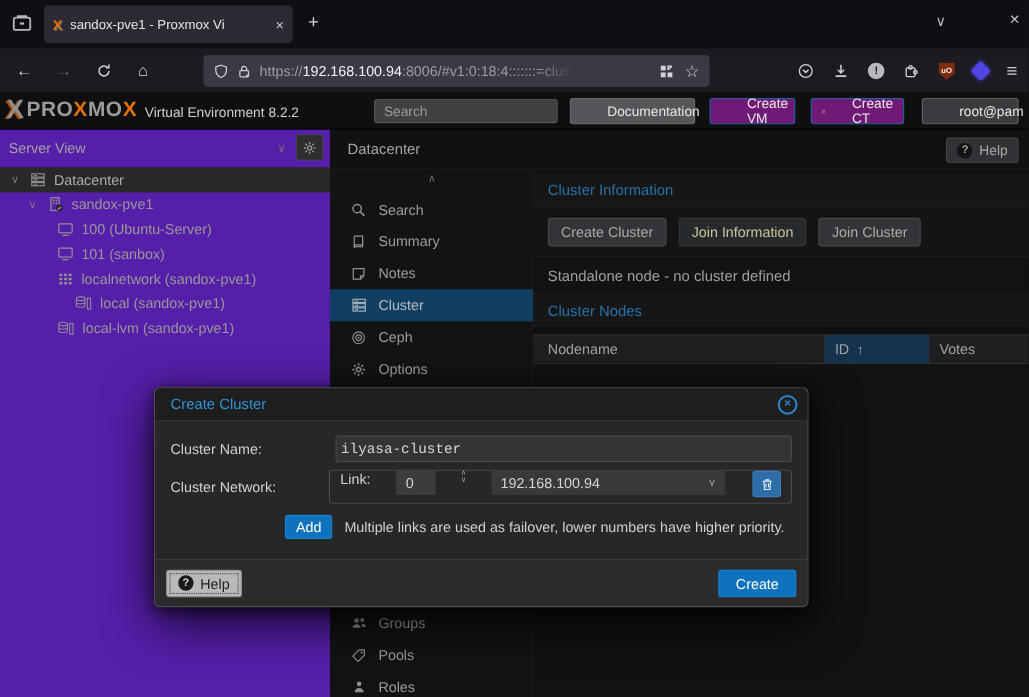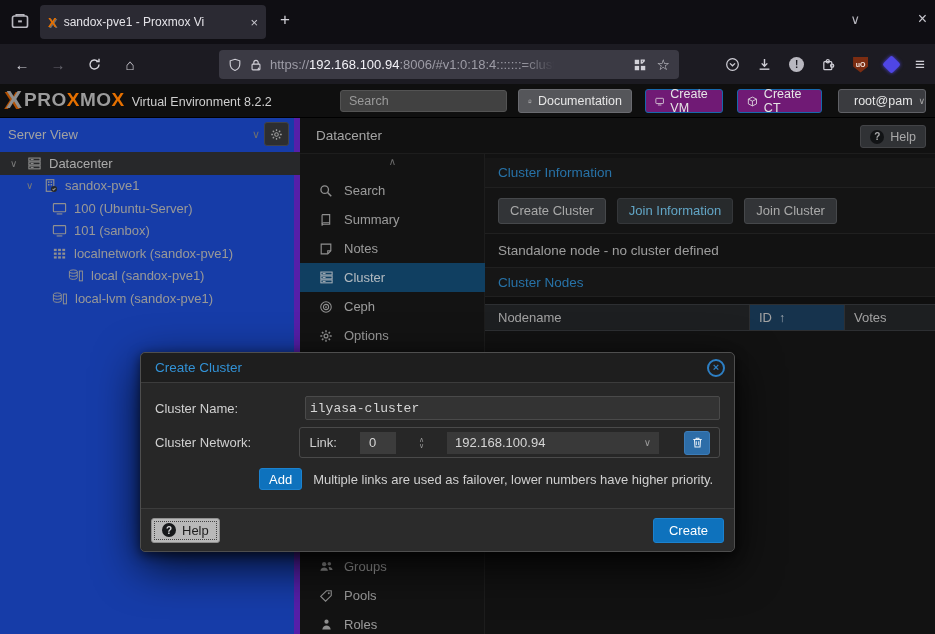--- a/index.html
+++ b/index.html
@@ -34,21 +34,21 @@
   .newtab { position:absolute; left:280px; top:10px; font-size:17px; color:#d2d1d8; }
   .win-chev { position:absolute; right:75px; top:12px; font-size:13px; color:#b9b8c0; }
   .win-close { position:absolute; right:8px; top:10px; font-size:16px; color:#c9c8cf; }
 
   .navbar { position:absolute; left:0; top:44px; width:935px; height:40px; background:#1c1b22;
             display:flex; align-items:center; }
   .nav-ico { width:28px; text-align:center; font-size:15px; color:#d3d2d9; margin-left:8px; }
   .nav-ico.dim { color:#66656e; }
   .nav-ico svg { margin:0 auto; }
   .urlbar { position:absolute; left:185px; top:50px; width:460px; height:29px; background:#3b3a44;
-            border-radius:4px; display:flex; align-items:center; padding:0 9px;margin-left:34px; }
+            border-radius:4px; display:flex; align-items:center; padding:0 9px; }
   .url-ico { color:#cfced6; margin-right:7px; }
   .url-text { font-size:13px; white-space:nowrap; overflow:hidden; flex:1; }
   .url-prefix,.url-path { color:#9d9ca6; }
   .url-host { color:#f3f2f7; }
   .url-path { -webkit-mask-image:linear-gradient(90deg,#000 78%,transparent 99%);
               mask-image:linear-gradient(90deg,#000 78%,transparent 99%); display:inline-block; max-width:205px; vertical-align:bottom; overflow:hidden;}
   .url-right { display:flex; align-items:center; gap:10px; color:#d3d2d9; }
   .nav-right { position:absolute; right:10px; top:50px; height:29px; display:flex; align-items:center; gap:17px; color:#cfced6; font-size:15px; }
   .info-dot { width:15px; height:15px; border-radius:50%; background:#b9b8c0; color:#1c1b22;
               font-size:10px; font-weight:bold; display:flex; align-items:center; justify-content:center; }
@@ -62,34 +62,34 @@
                 border-bottom:1px solid #000; }
   .brand { position:absolute; left:6px; top:3px; display:flex; align-items:center; }
   .brand-x { font-weight:800; font-size:24px; line-height:26px; color:#8f8f8f; text-shadow:-2px 1px 0 #b35000; }
   .wordmark { font-weight:800; font-size:19px; letter-spacing:0.5px; color:#9c9c9c; margin-left:2px; }
   .wordmark .wx { color:#e57000; }
   .brand-sub { font-size:12.5px; color:#cfcfcf; margin-left:7px; padding-top:4px; }
   .pve-search { position:absolute; left:340px; top:6px; width:167px; height:22px; background:#414141;
                 border:1px solid #535353; border-radius:3px; color:#c9c9c9; font-size:12.5px; padding:0 8px; }
   .pve-search::placeholder { color:#9a9a9a; }
   .hbtn { position:absolute; top:5px; height:24px; border-radius:3px; display:flex; align-items:center;
-          gap:6px; padding:0 9px; font-size:12.5px; color:#e6e6e6; cursor:default; }
+          gap:24px; padding:0 9px; font-size:12.5px; color:#e6e6e6; cursor:default; }
   .hbtn.gray { background:#55565a; border:1px solid #6a6b70; }
   .hbtn.blue { background:#701a75; border:1px solid #1668ab; }
   .hbtn.user { background:#3a3b3f; border:1px solid #606166; }
   .b-doc { left:518px; width:114px; }
   .b-vm  { left:645px; width:78px; }
   .b-ct  { left:737px; width:85px; }
   .b-user{ left:838px; width:88px; }
 
   
   .app { position:absolute; left:0; top:118px; width:935px; height:516px; background:#161616; }
 
-  .sidebar { position:absolute; left:0; top:0; width:300px; height:516px; background:#1d4ed8;
-             border-right:6px solid #6d28d9; }
+  .sidebar { position:absolute; left:0; top:0; width:300px; height:516px; background:#6d28d9;
+             border-right:1px solid #6d28d9; }
   .serverview { position:absolute; left:8px; top:4px; width:262px; height:24px; display:flex;
                 align-items:center; font-size:13px; color:#cfcfcf; }
   .serverview .g-chevd { margin-left:auto; color:#8e8e8e; font-size:11px; padding-right:10px; }
   .gearbtn { position:absolute; right:5px; top:4px; width:25px; height:24px; background:#3a3b3e;
              border:1px solid #55565a; border-radius:3px; display:flex; align-items:center; justify-content:center; color:#c6c6c6; }
   .tree { position:absolute; left:0; top:34px; width:300px; }
   .trow { height:22.5px; display:flex; align-items:center; gap:7px; font-size:13px; color:#c2c2c2; }
   .trow.sel { background:#323436; color:#dadada; }
   .caret { font-size:10px; color:#9a9a9a; width:10px; }
   .ticon { color:#b9b9b9; }
@@ -116,21 +116,21 @@
   .mitem.sel .micon { color:#d6e2ec; }
 
   .panel { position:absolute; left:185px; top:36px; width:450px; height:480px; background:#181818; }
   .sec-head { height:30px; margin-top:4px; display:flex; align-items:center; padding-left:13px;
               background:#1d1d1d; border-bottom:1px solid #2a2a2a; color:#3292d6; font-size:13.5px; }
   .sec-head.first { margin-top:4px; }
   .toolbar { height:46px; display:flex; align-items:center; gap:11px; padding-left:13px;
              background:#1a1a1a; border-bottom:1px solid #2a2a2a; }
   .pbtn { height:26px; padding:0 11px; background:#404347; border:1px solid #5a5d61; border-radius:3px;
           color:#d8d8d8; font-size:13px; display:flex; align-items:center; }
-  .pbtn.disabled { color:#7dd3fc; background:#333639; border-color:#44474b; }
+  .pbtn.disabled { color:#fef9c3; background:#333639; border-color:#44474b; }
   .standalone { height:33px; display:flex; align-items:center; padding-left:13px; color:#c9c9c9;
                 font-size:13.5px; background:#181818; }
   .sec-head.nodes { margin-top:0; border-top:1px solid #2a2a2a; }
   .grid-gap { height:7px; background:#141414; }
   .grid-head { display:flex; height:27px; background:#26282b; border-top:1px solid #3a3d40;
                border-bottom:1px solid #3a3d40; font-size:13px; color:#cfcfcf; align-items:stretch; }
   .gcol { display:flex; align-items:center; }
   .col-nodename { flex:1; padding-left:13px; border-right:1px solid #3a3d40; }
   .col-id { width:95px; padding-left:9px; gap:7px; background:#1d4263; border-right:1px solid #3a3d40; }
   .col-votes { width:90px; padding-left:9px; }
@@ -148,21 +148,21 @@
   .dlg-close { margin-left:auto; width:18px; height:18px; border:2px solid #2d7fc4; border-radius:50%;
                color:#2d7fc4; font-size:11px; font-weight:bold; display:flex; align-items:center;
                justify-content:center; line-height:1; }
   .dlg-body { padding:13px 14px 0 14px; }
   .frow { display:flex; align-items:center; }
   .flabel { width:150px; font-size:13px; color:#d0d0d0; }
   .tinput { flex:1; height:24px; background:#333333; border:1px solid #4a4a4a; border-radius:2px;
             color:#d6d6d6; font-size:13px; padding:0 4px; font-family:Liberation Mono, monospace; }
   .netrow { margin-top:7px; align-items:flex-start; }
   .fieldset { flex:1; height:31px; border:1px solid #4a4a4a; border-radius:3px; display:flex;
-              align-items:center; padding:0 9px; gap:23px; }
+              align-items:flex-start; padding:0 9px; gap:23px; }
   .numbox { width:36px; height:22px; background:#3c3c3c; display:flex; align-items:center;
             padding-left:9px; color:#d6d6d6; }
   .spinner { display:flex; flex-direction:column; justify-content:center; color:#9a9a9a;
              font-size:7px; line-height:6px; }
   .selbox { width:212px; height:22px; background:#393939; display:flex; align-items:center;
             padding:0 8px; color:#d6d6d6; }
   .selbox .g-chevd { margin-left:auto; color:#9a9a9a; font-size:10px; }
   .trashbtn { width:26px; height:24px; background:#2d6da8; border:1px solid #3c7cb8; border-radius:3px;
               display:flex; align-items:center; justify-content:center; color:#e9f1f8; margin-left:2px; }
   .addrow { margin-top:10px; margin-left:104px; display:flex; align-items:center; }

